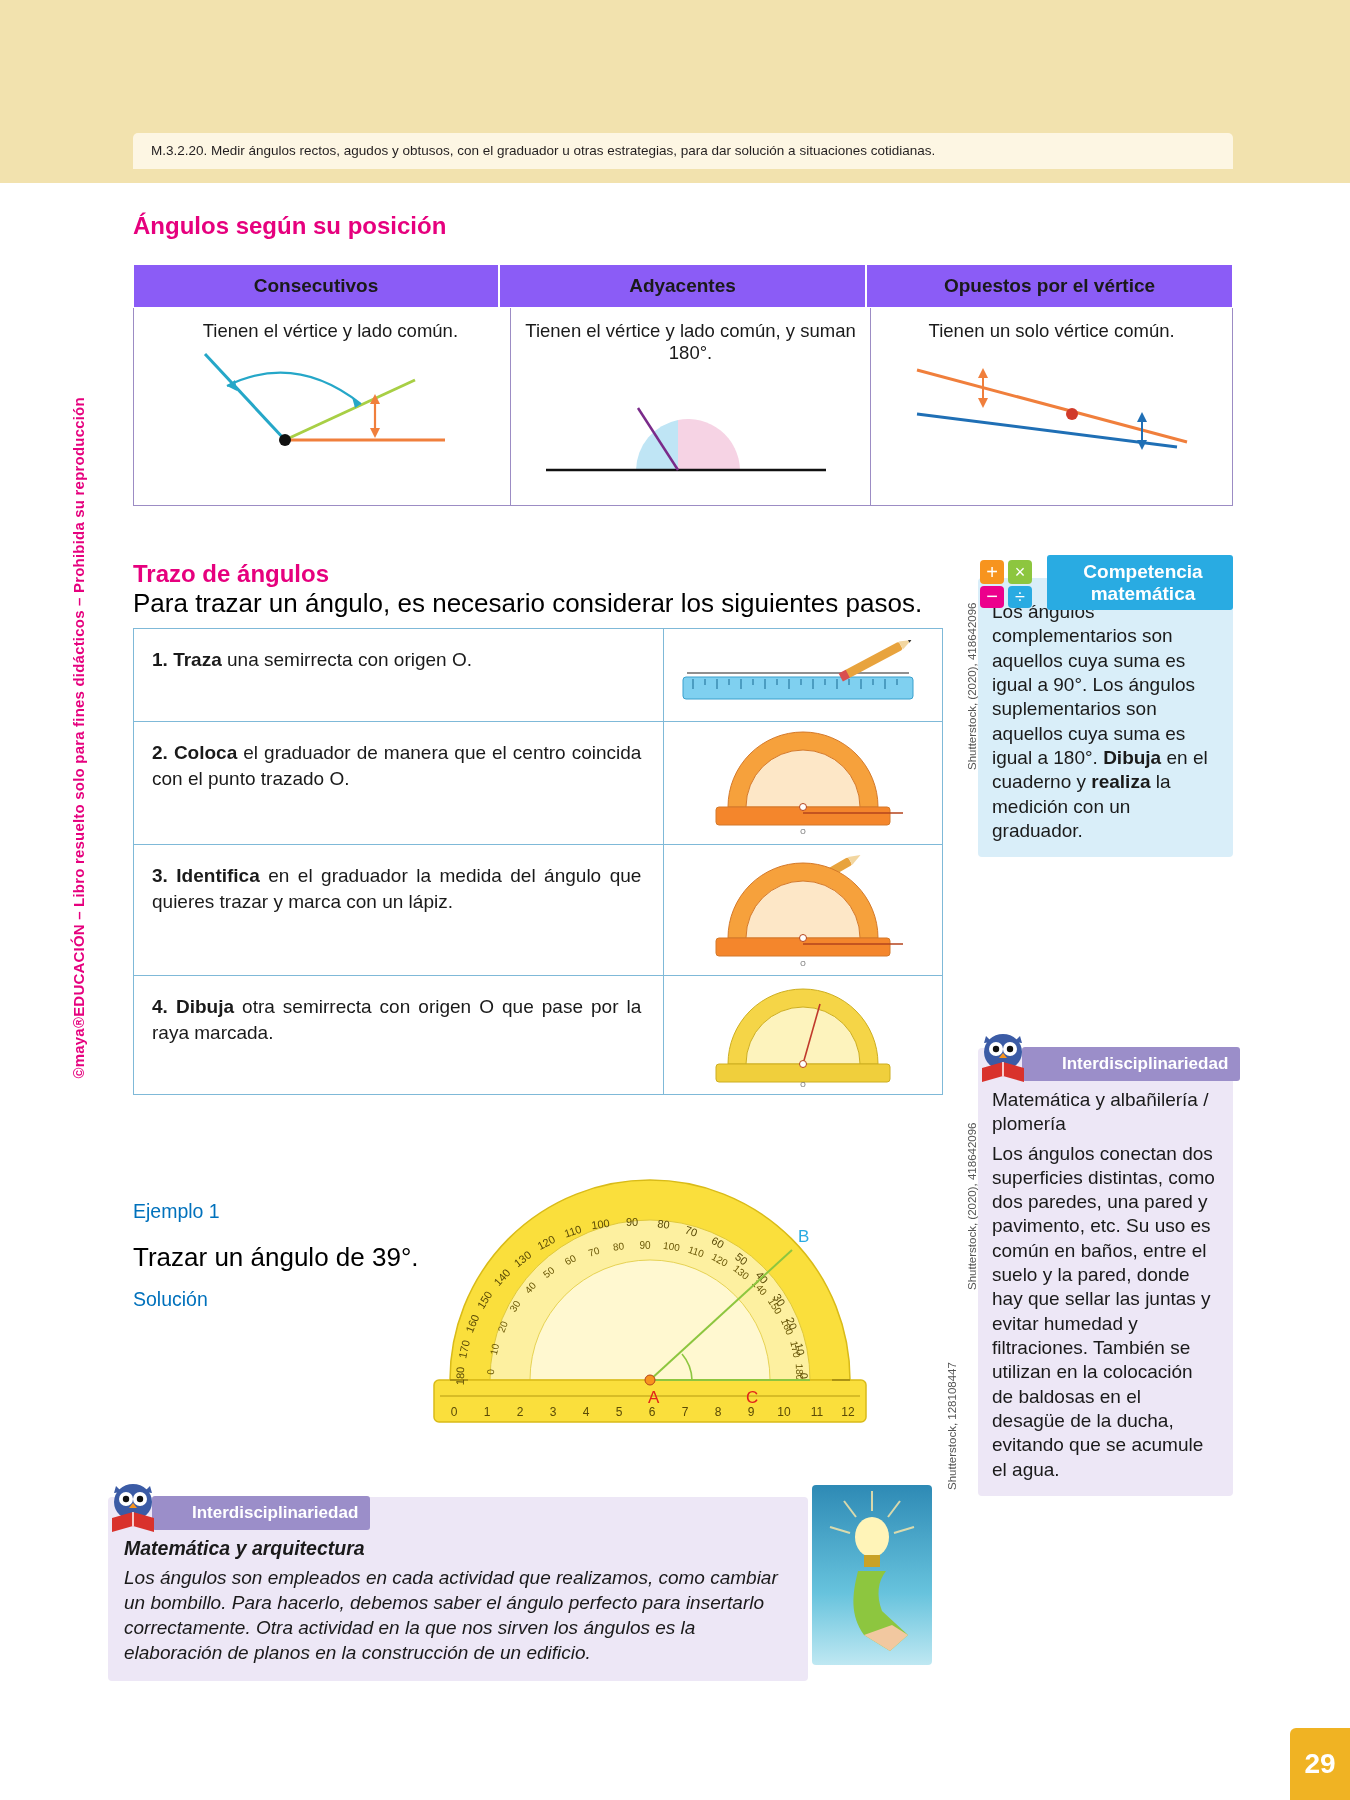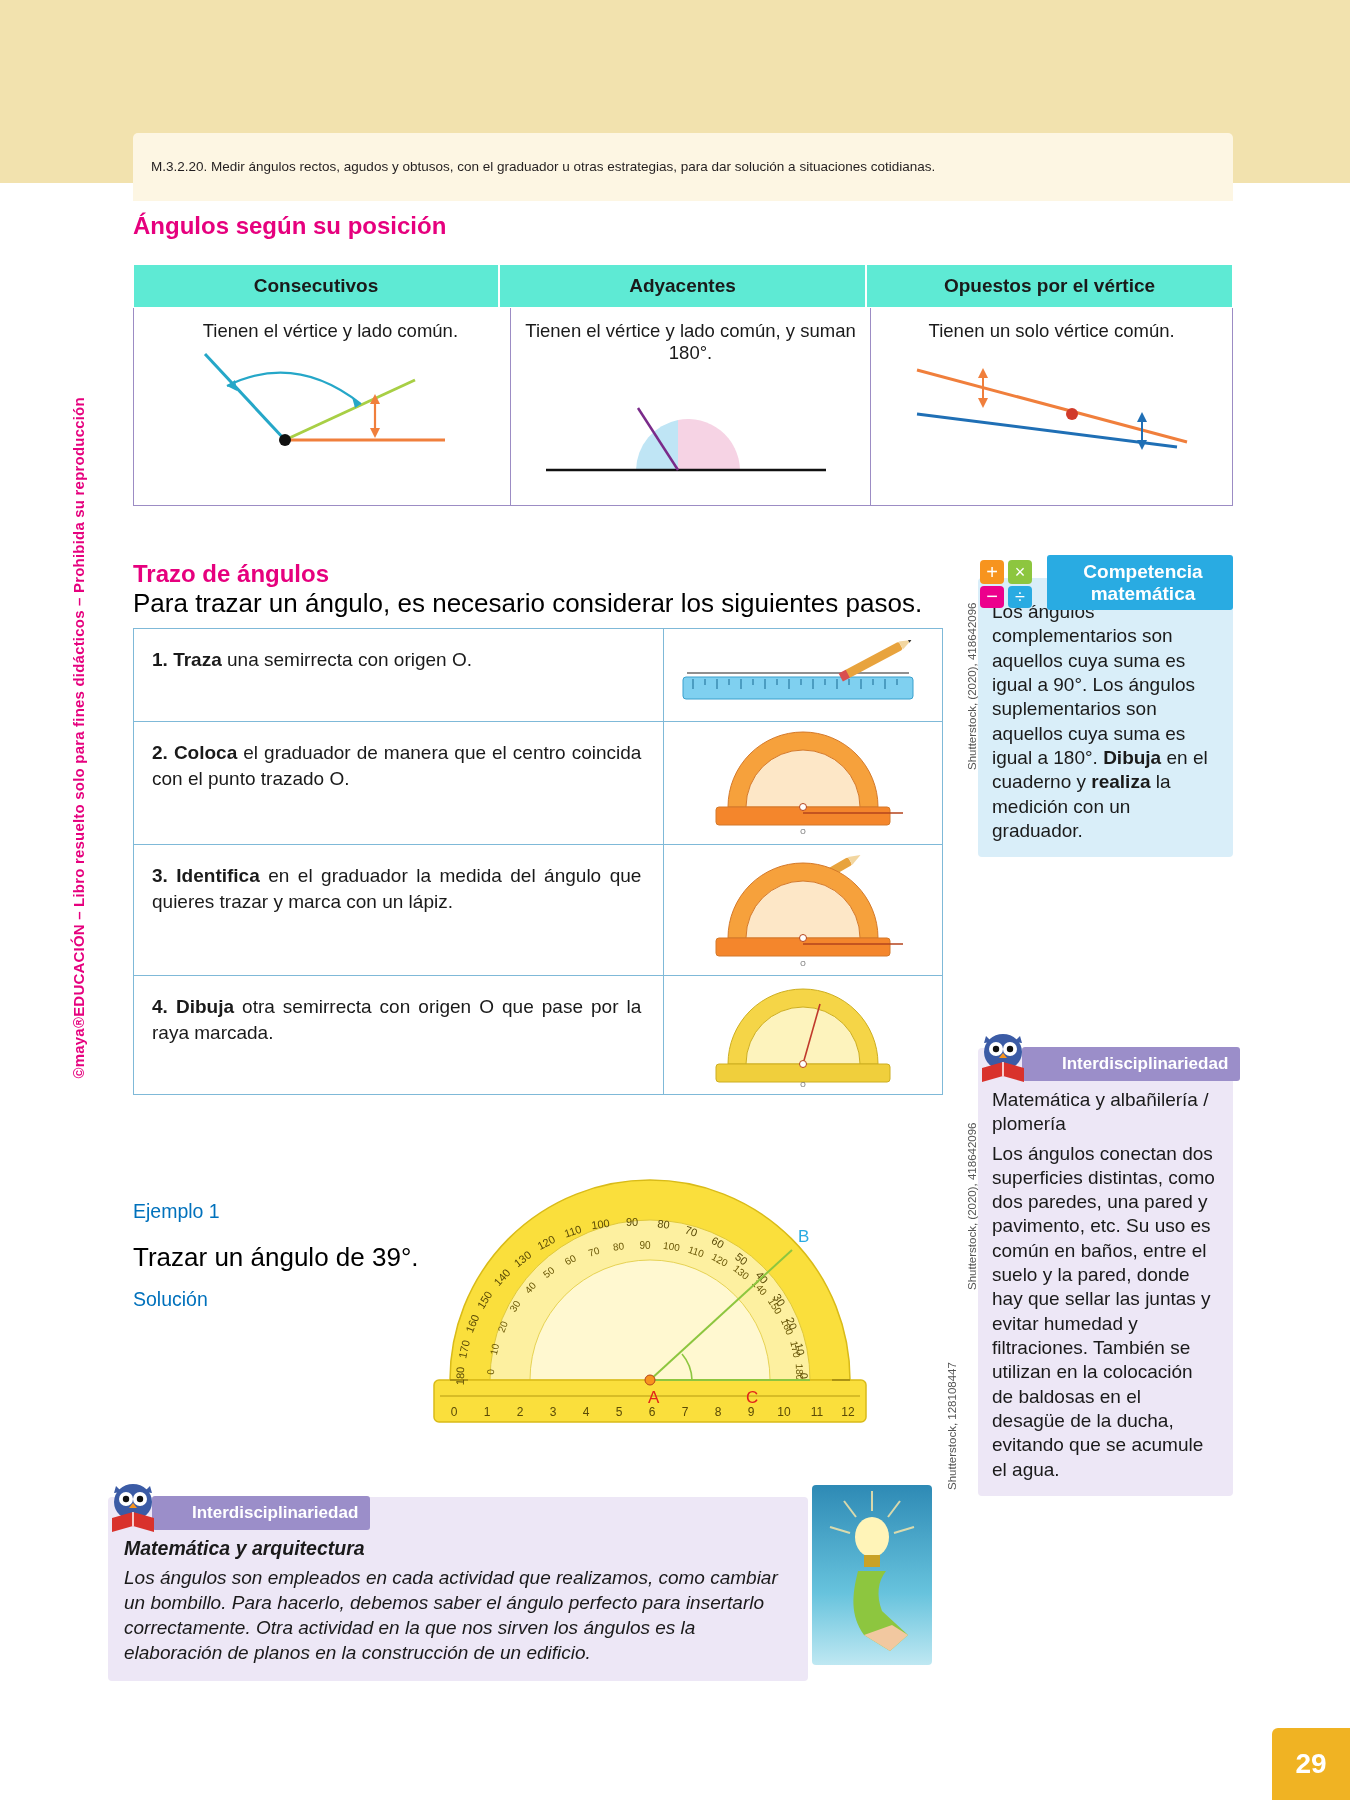--- a/index.html
+++ b/index.html
@@ -8,21 +8,21 @@
     width:1350px; height:1800px; position:relative;
     font-family:"Liberation Sans", sans-serif;
     background:#ffffff; overflow:hidden;
   }
   
   .top-band {
     position:absolute; left:0; top:0; width:1350px; height:183px;
     background:#f2e2ae;
   }
   .std-bar {
-    position:absolute; left:133px; top:133px; width:1100px; height:68px;
+    position:absolute; left:133px; top:133px; width:1100px; height:36px;
     background:#fdf6e3; border-radius:5px 5px 0 0;
     display:flex; align-items:center; padding:0 18px;
   }
   .std-bar span { font-size:13.5px; color:#231f20; line-height:1.3; }
 
   
   .vcredit {
     position:absolute; left:-232px; top:760px; width:620px;
     transform:rotate(-90deg); transform-origin:center;
     font-size:15px; font-weight:bold; color:#e6007e;
@@ -31,21 +31,21 @@
 
   
   h2.sect {
     position:absolute; font-size:24px; color:#e6007e; margin:0;
     font-weight:bold;
   }
   
   .tbl1 { position:absolute; left:133px; top:264px; width:1100px; }
   .tbl1 .hdr { display:flex; }
   .tbl1 .hdr div {
-    background:#5eead4; color:#1a1a1a; font-weight:bold; font-size:19px;
+    background:#8b5cf6; color:#1a1a1a; font-weight:bold; font-size:19px;
     text-align:center; padding:10px 4px; border:1px solid #ffffff;
   }
   .tbl1 .hdr div:nth-child(1){ width:366px; }
   .tbl1 .hdr div:nth-child(2){ width:367px; }
   .tbl1 .hdr div:nth-child(3){ width:367px; }
   .tbl1 .body { display:flex; border:1px solid #9c8cc4; border-top:none;padding-left:17px;}
   .tbl1 .cell {
     padding:12px 10px 6px; text-align:center; font-size:18.5px; color:#1a1a1a;
     border-right:1px solid #9c8cc4; position:relative;
   }
@@ -105,21 +105,21 @@
   .owl { position:absolute; width:58px; height:58px; }
 
   
   .ej-label { position:absolute; font-size:19.5px; color:#0071bc; }
   .credit-v {
     position:absolute; font-size:11.5px; color:#555;
     transform:rotate(-90deg); transform-origin:left top; white-space:nowrap;
   }
 
   .page-num {
-    position:absolute; right:0; bottom:0; width:78px; height:72px;
+    position:absolute; right:0; bottom:0; width:60px; height:72px;
     background:#f0b323; color:#fff; font-size:28px; font-weight:bold;
     display:flex; align-items:center; justify-content:center;
     border-radius:6px 0 0 0;
   }
 </style>
 </head>
 <body>
 
 <div class="top-band"></div>
 <div class="std-bar">

